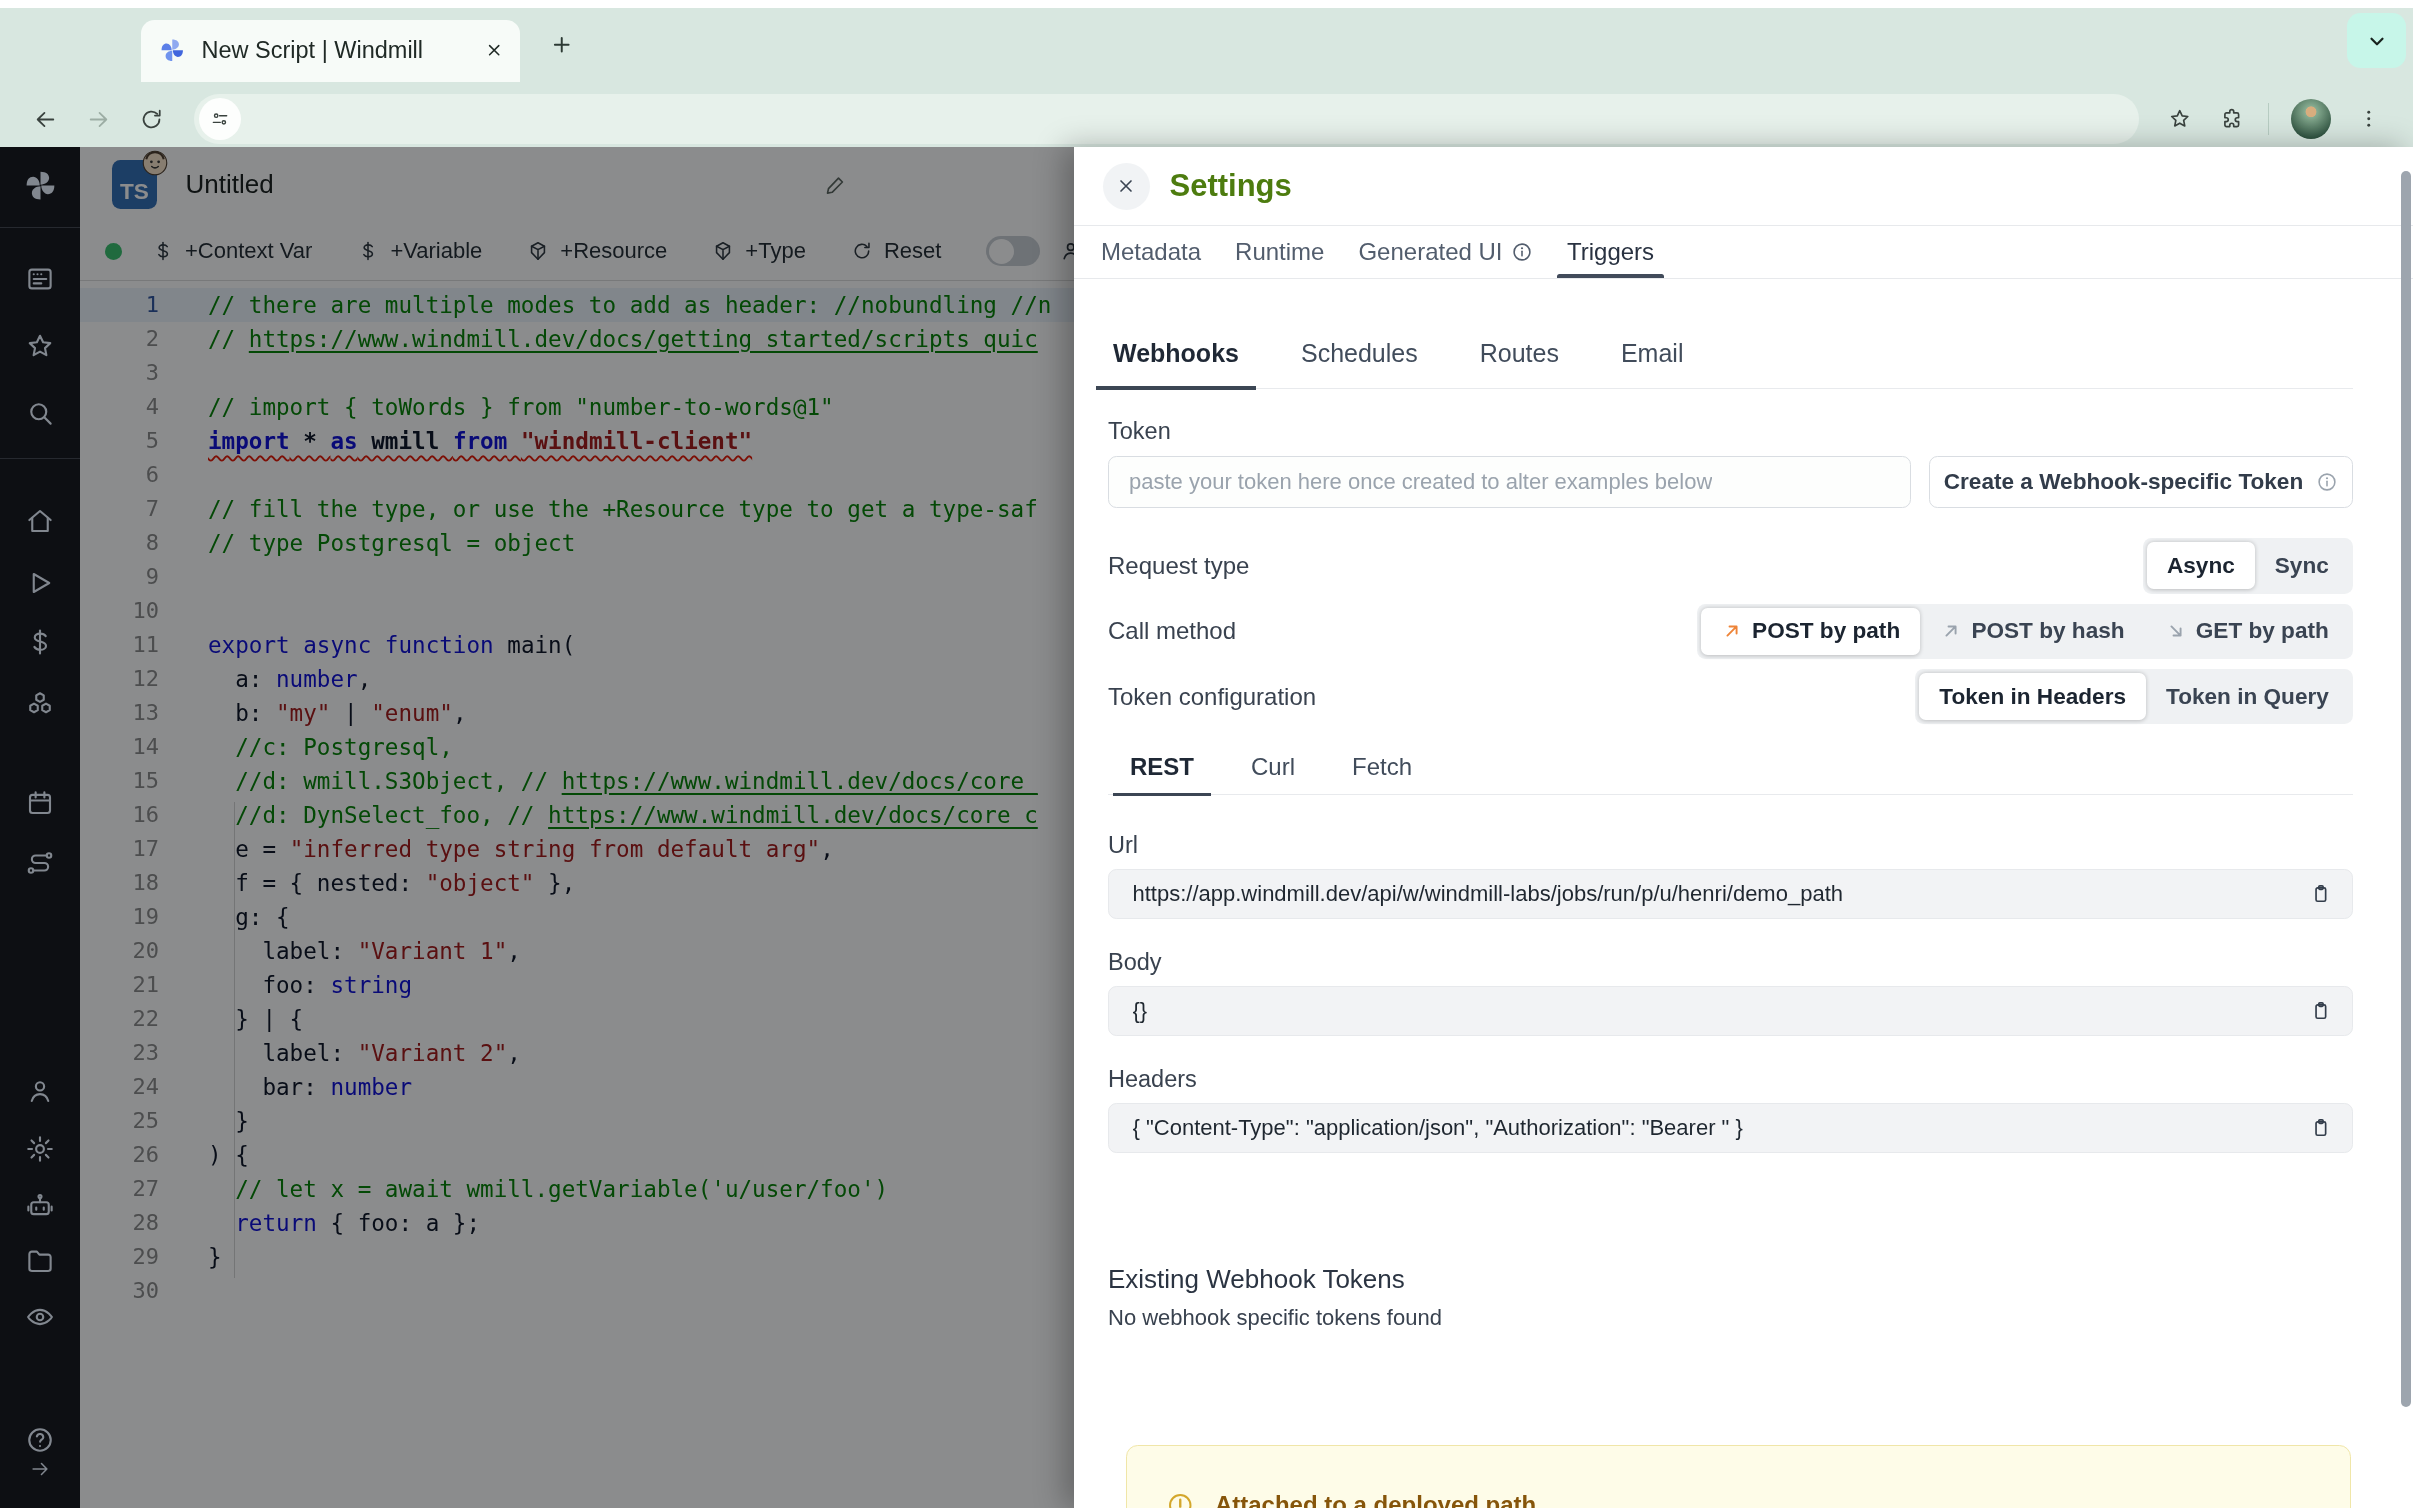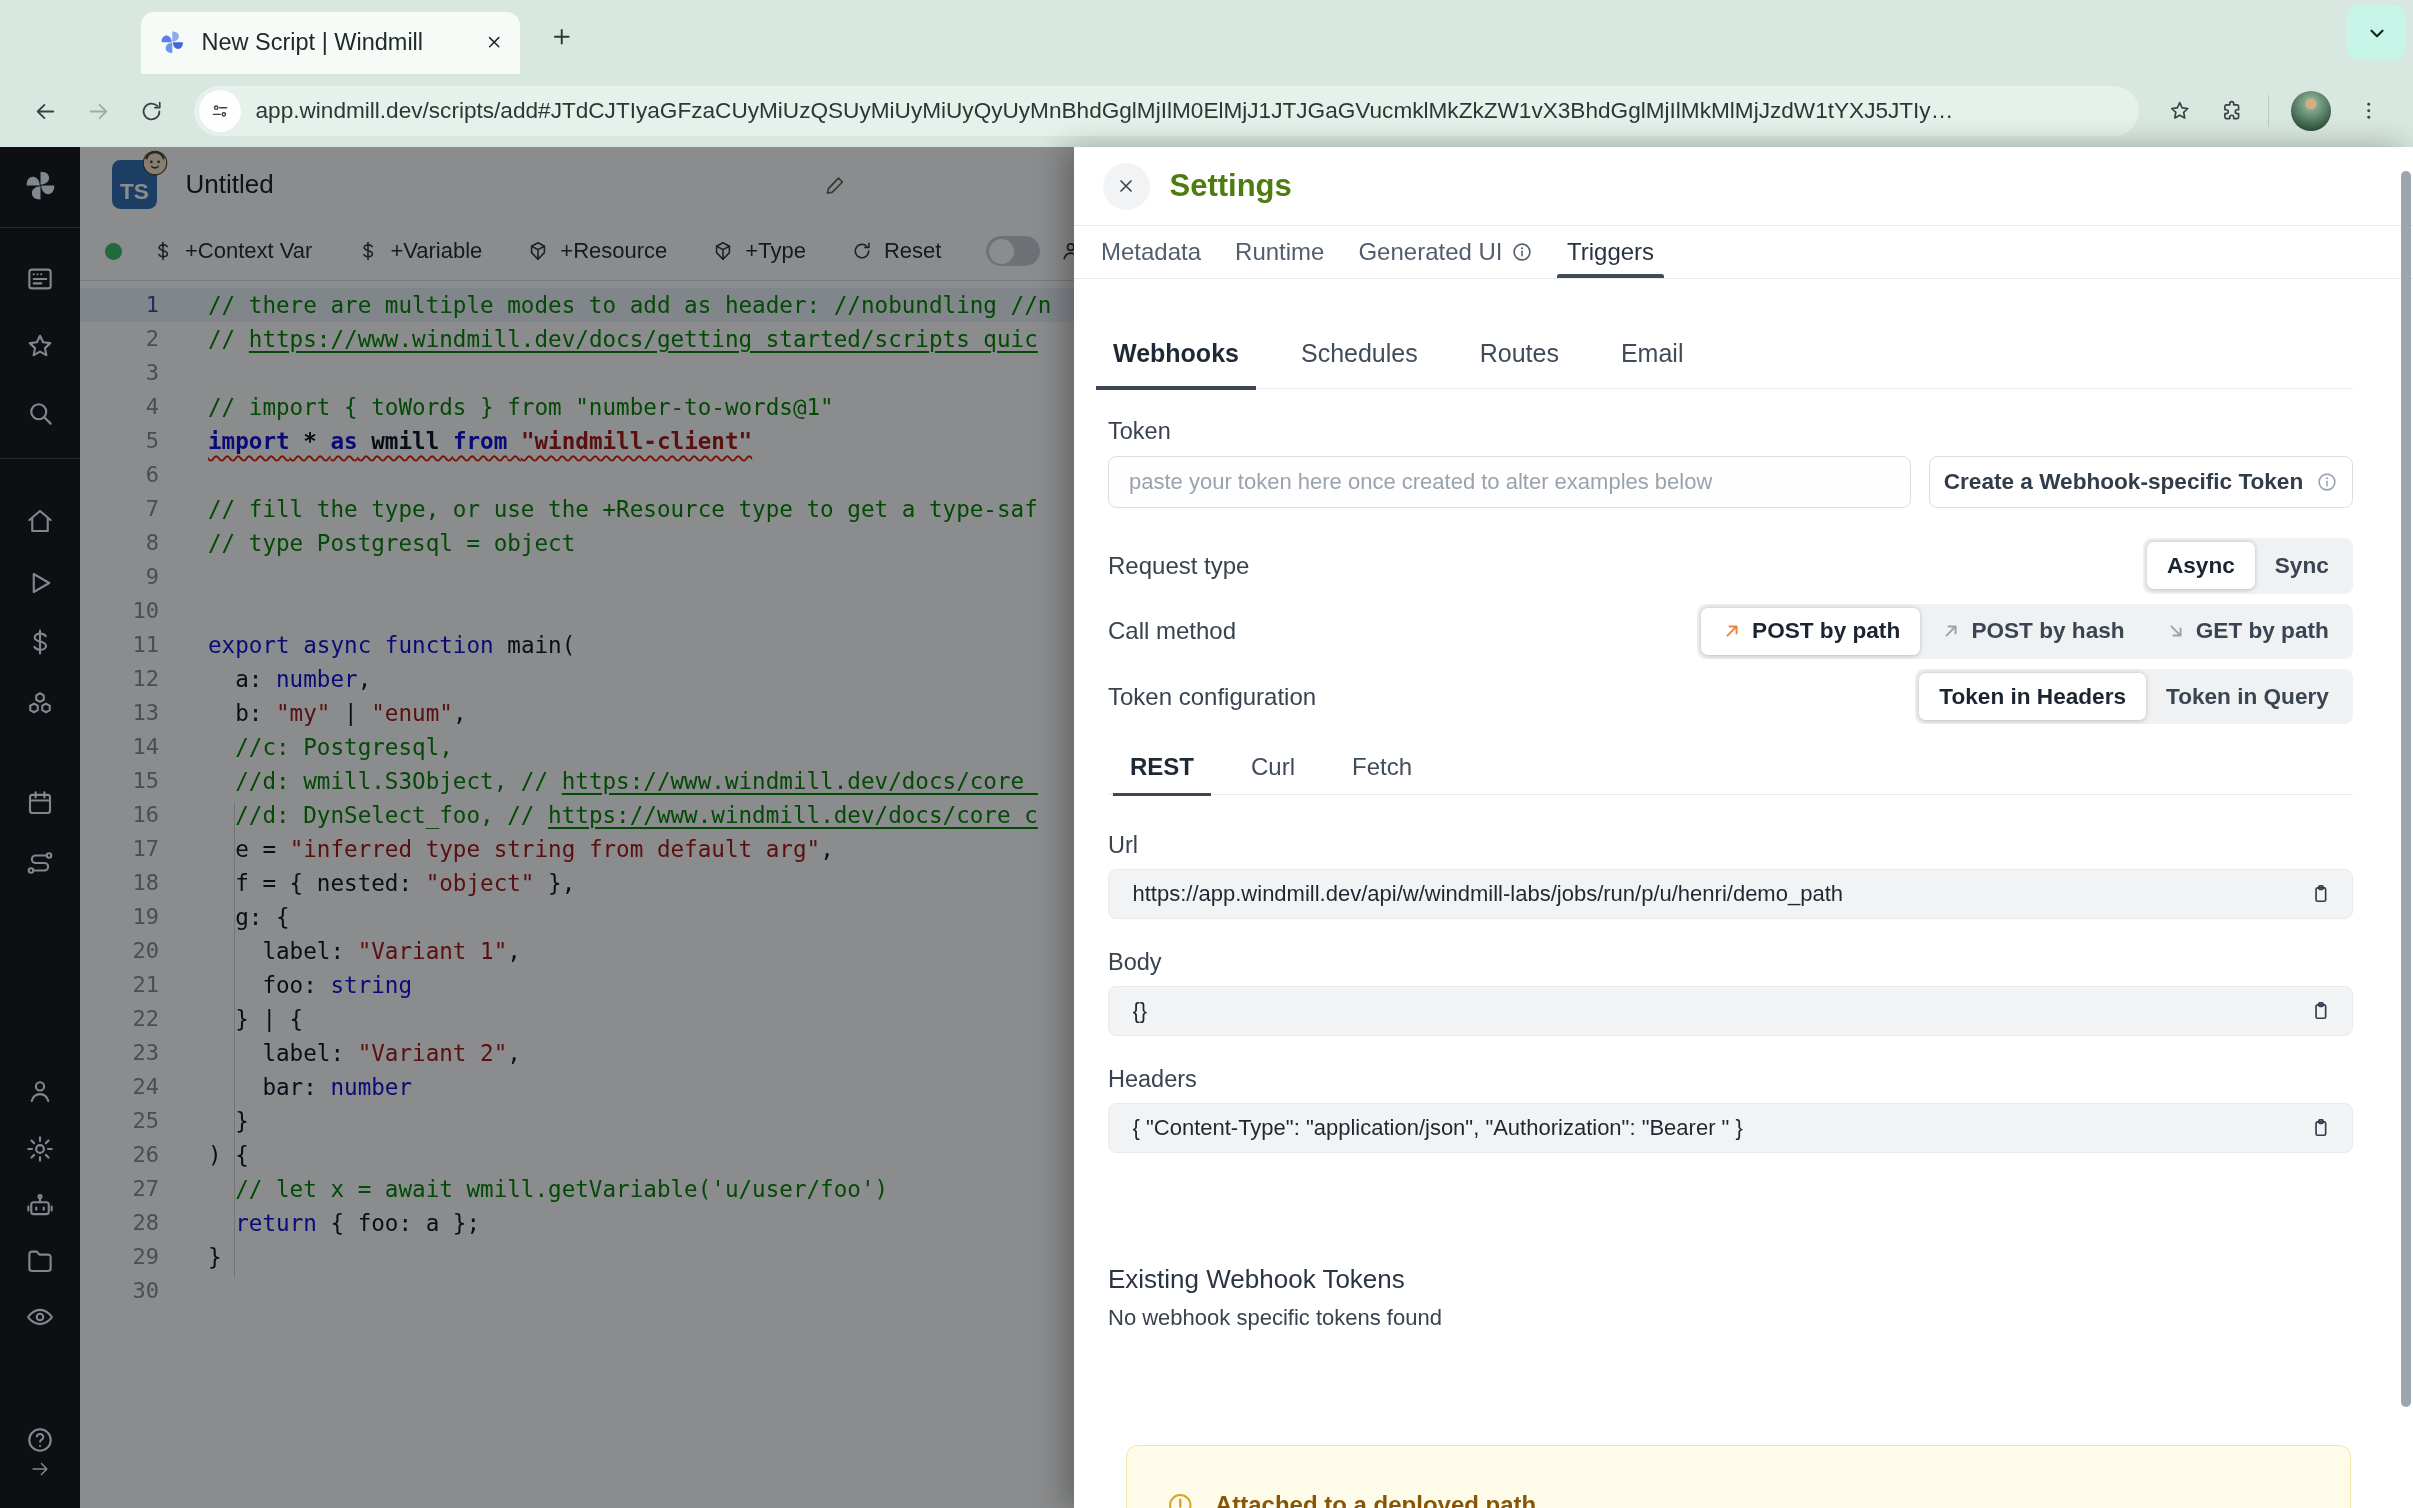--- a/index.html
+++ b/index.html
@@ -7,21 +7,21 @@
   .root { position:relative; width:2413px; height:1508px; overflow:hidden; background:#fff;
           font-family:"Liberation Sans", sans-serif; }
 
   
   [data-icon]{ display:inline-flex; align-items:center; justify-content:center; flex:none; }
   [data-icon] svg{ width:100%; height:100%; display:block; }.icon22{width:18.4px;height:18.4px}.icon24{width:20px;height:20px}
   .icon26{width:22px;height:22px}.icon28{width:23.5px;height:23.5px}.icon30{width:25px;height:25px}
   .icon34{width:28.5px;height:28.5px}.icon36{width:30px;height:30px}.icon44{width:37px;height:37px}
 
   
-  .chrome{ position:absolute; top:0; left:0; width:2413px; height:147px; background:#d8e7e0; }
+  .chrome{ position:absolute; top:8px; left:0; width:2413px; height:147px; background:#d8e7e0; }
   .tabstrip{ position:relative; height:74px; }
   .tab{ position:absolute; left:141px; top:11.7px; width:379px; height:62px; background:#f7fbf8;
         border-radius:13.4px 13.4px 0 0; display:flex; align-items:center; padding:0 17px; }
   .tab-title{ font-size:23.5px; color:#202a26; margin-left:15px; flex:1; white-space:nowrap; overflow:hidden; }
   .tab-close{ color:#202a26; }
   .newtab{ position:absolute; left:550px; top:25px; color:#2c3a34; }
   .mint-btn{ position:absolute; right:6.7px; top:5px; width:59px; height:55px; border-radius:13.4px;
              background:#c7f6e9; display:flex; align-items:center; justify-content:center; color:#17221d; }
   .nav{ height:74px; display:flex; align-items:center; padding:0 18.4px; }
   .navbtn{ color:#39423e; margin:0 14.2px; }
@@ -194,21 +194,20 @@
       <div class="urlbar">
         <span class="tune">
             <span class="icon24" data-icon="tune">
               <svg viewBox="0 0 24 24" fill="none" stroke="currentColor" stroke-width="1.7" stroke-linecap="round" stroke-linejoin="round">
                 <circle cx="7.4" cy="8" r="2"></circle>
                 <path d="M11.5 8H20M4 16h8.4"></path>
                 <circle cx="16.6" cy="16" r="2"></circle>
               </svg>
             </span>
           </span>
-        <span class="url-text">app.windmill.dev/scripts/add#JTdCJTIyaGFzaCUyMiUzQSUyMiUyMiUyQyUyMnBhdGglMjIlM0ElMjJ1JTJGaGVucmklMkZkZW1vX3BhdGglMjIlMkMlMjJzdW1tYXJ5JTIy…</span>
       </div>
       <span class="navbtn icon28" data-icon="star">
           <svg viewBox="0 0 24 24" fill="none" stroke="currentColor" stroke-width="1.7" stroke-linecap="round" stroke-linejoin="round">
             <path d="M12 3.8l2.5 5.2 5.7.7-4.2 4 1.1 5.6-5.1-2.8-5.1 2.8 1.1-5.6-4.2-4 5.7-.7z"></path>
           </svg>
         </span>
       <span class="navbtn icon28" data-icon="puzzle">
           <svg viewBox="0 0 24 24" fill="none" stroke="currentColor" stroke-width="1.7" stroke-linecap="round" stroke-linejoin="round">
             <path d="M10 4.6a2 2 0 1 1 4 0V6h3.4A1.6 1.6 0 0 1 19 7.6V11h-1.4a2 2 0 1 0 0 4H19v3.4a1.6 1.6 0 0 1-1.6 1.6H14v-1.4a2 2 0 1 0-4 0V20H6.6A1.6 1.6 0 0 1 5 18.4V15h1.4a2 2 0 1 0 0-4H5V7.6A1.6 1.6 0 0 1 6.6 6H10z"></path>
           </svg>

